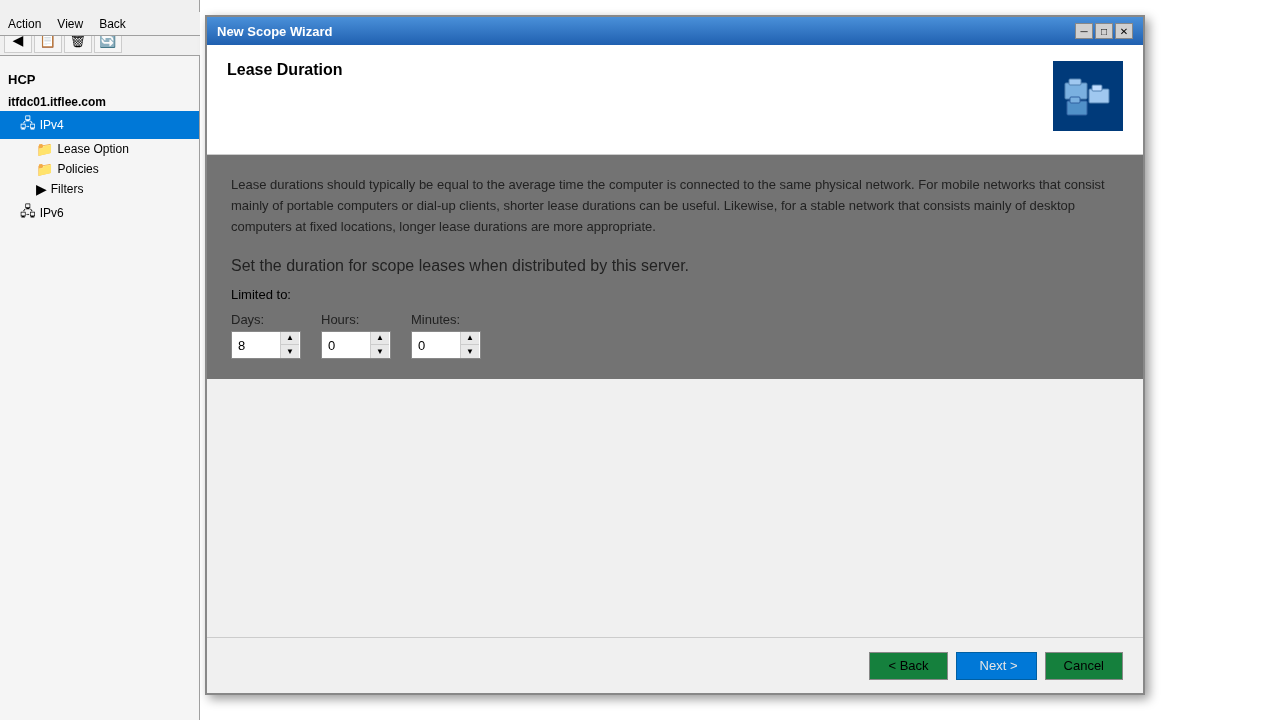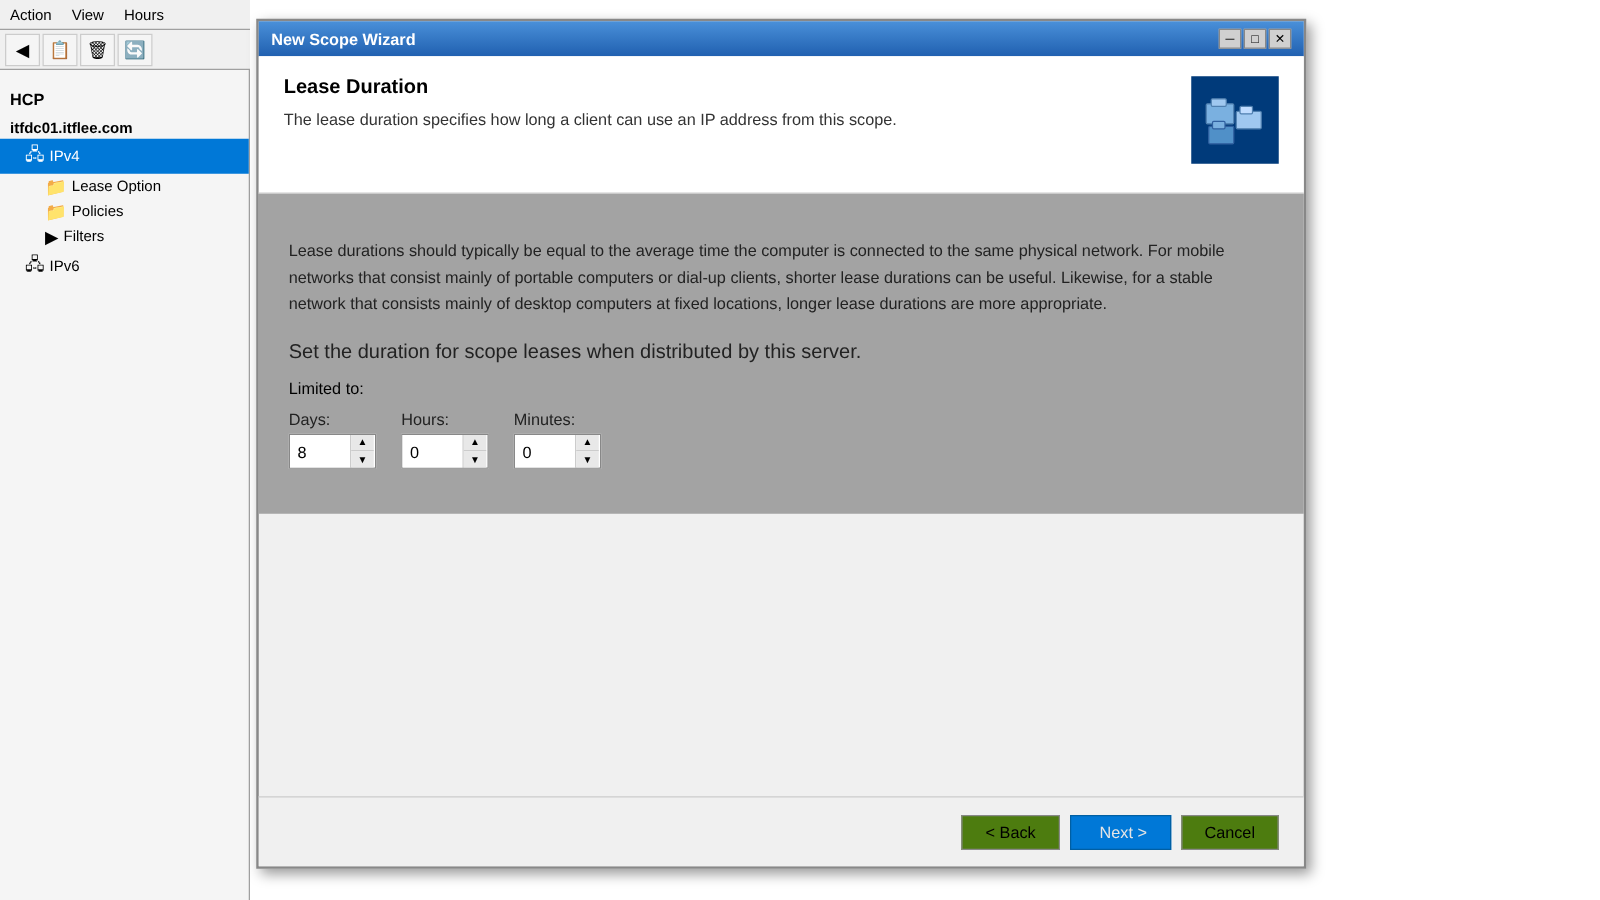--- a/index.html
+++ b/index.html
@@ -9,21 +9,21 @@
       background: #c0c0c0;
       width: 1280px;
       height: 720px;
       overflow: hidden;
       position: relative;
     }
 
     
     .menubar {
       position: absolute;
-      top: 0; left: 0;
+      top: 12px; left: 0;
       width: 200px;
       height: 24px;
       background: #f0f0f0;
       display: flex;
       align-items: center;
       border-bottom: 1px solid #a0a0a0;
       font-size: 12px;
       z-index: 10;
     }
     .menubar-item {
@@ -108,21 +108,21 @@
       top: 0; left: 200px;
       width: 1080px;
       height: 720px;
       background: #ffffff;
     }
 
     .dialog {
       position: absolute;
       top: 15px;
       left: 5px;
-      width: 840px;
+      width: 940px;
       height: 680px;
       background: #f0f0f0;
       border: 2px solid #888;
       box-shadow: 4px 4px 10px rgba(0,0,0,0.4);
     }
 
     .dialog-titlebar {
       background: linear-gradient(to bottom, #4a90d9, #2060b0);
       color: white;
       padding: 6px 10px;
@@ -175,22 +175,22 @@
       width: 70px;
       height: 70px;
       background: #003a7a;
       display: flex;
       align-items: center;
       justify-content: center;
       flex-shrink: 0;
     }
 
     .dialog-body {
-      padding: 36px 24px;
-      background: #a3a3a3;
+      padding: 20px 24px;
+      background: #737373;
       flex: 1;
     }
     .description-text {
       font-size: 13px;
       color: #222;
       line-height: 1.6;
       margin-bottom: 20px;
     }
     .set-duration-text {
       font-size: 16px;
@@ -261,21 +261,21 @@
       justify-content: flex-end;
       padding: 0 20px;
       gap: 8px;
     }
     .btn {
       height: 28px;
       padding: 0 18px;
       font-size: 13px;
       border: 1px solid #888;
       cursor: pointer;
-      background: #4d7c0f;
+      background: #15803d;
       color: #000;
     }
     .btn-primary {
       background: #0078d7;
       color: #e5e5e5;
       border: 1px solid #005fa3;
       font-weight: normal;
       padding-left: 23px;
     }
 
@@ -287,21 +287,21 @@
   </style>
 </head>
 <body>
 
 <div class="left-panel">
   <div class="left-panel-header">
 
     <div class="menubar">
       <span class="menubar-item">Action</span>
       <span class="menubar-item">View</span>
-      <span class="menubar-item">Hours</span>
+      <span class="menubar-item">Back</span>
     </div>
 
     <div class="toolbar">
       <button class="toolbar-btn">◀</button>
       <button class="toolbar-btn">📋</button>
       <button class="toolbar-btn">🗑</button>
       <button class="toolbar-btn">🔄</button>
     </div>
   </div>
 
@@ -340,21 +340,20 @@
       <div class="dialog-titlebar-buttons">
         <button class="title-btn">─</button>
         <button class="title-btn">□</button>
         <button class="title-btn">✕</button>
       </div>
     </div>
 
     <div class="dialog-header">
       <div class="dialog-header-text">
         <h2>Lease Duration</h2>
-        <p>The lease duration specifies how long a client can use an IP address from this scope.</p>
       </div>
       <div class="dialog-header-icon">
         <svg class="folder-icon-svg" viewBox="0 0 50 50">
           <rect x="2" y="12" width="22" height="16" rx="1" fill="#7ab0e0" stroke="#5080b0" stroke-width="1"></rect>
           <rect x="6" y="8" width="12" height="6" rx="1" fill="#a0c8f0" stroke="#5080b0" stroke-width="1"></rect>
           <rect x="26" y="18" width="20" height="14" rx="1" fill="#a0c8f0" stroke="#5080b0" stroke-width="1"></rect>
           <rect x="29" y="14" width="10" height="6" rx="1" fill="#c0dcff" stroke="#5080b0" stroke-width="1"></rect>
           <rect x="4" y="30" width="20" height="14" rx="1" fill="#5090c8" stroke="#3060a0" stroke-width="1"></rect>
           <rect x="7" y="26" width="10" height="6" rx="1" fill="#7ab0e0" stroke="#3060a0" stroke-width="1"></rect>
         </svg>

